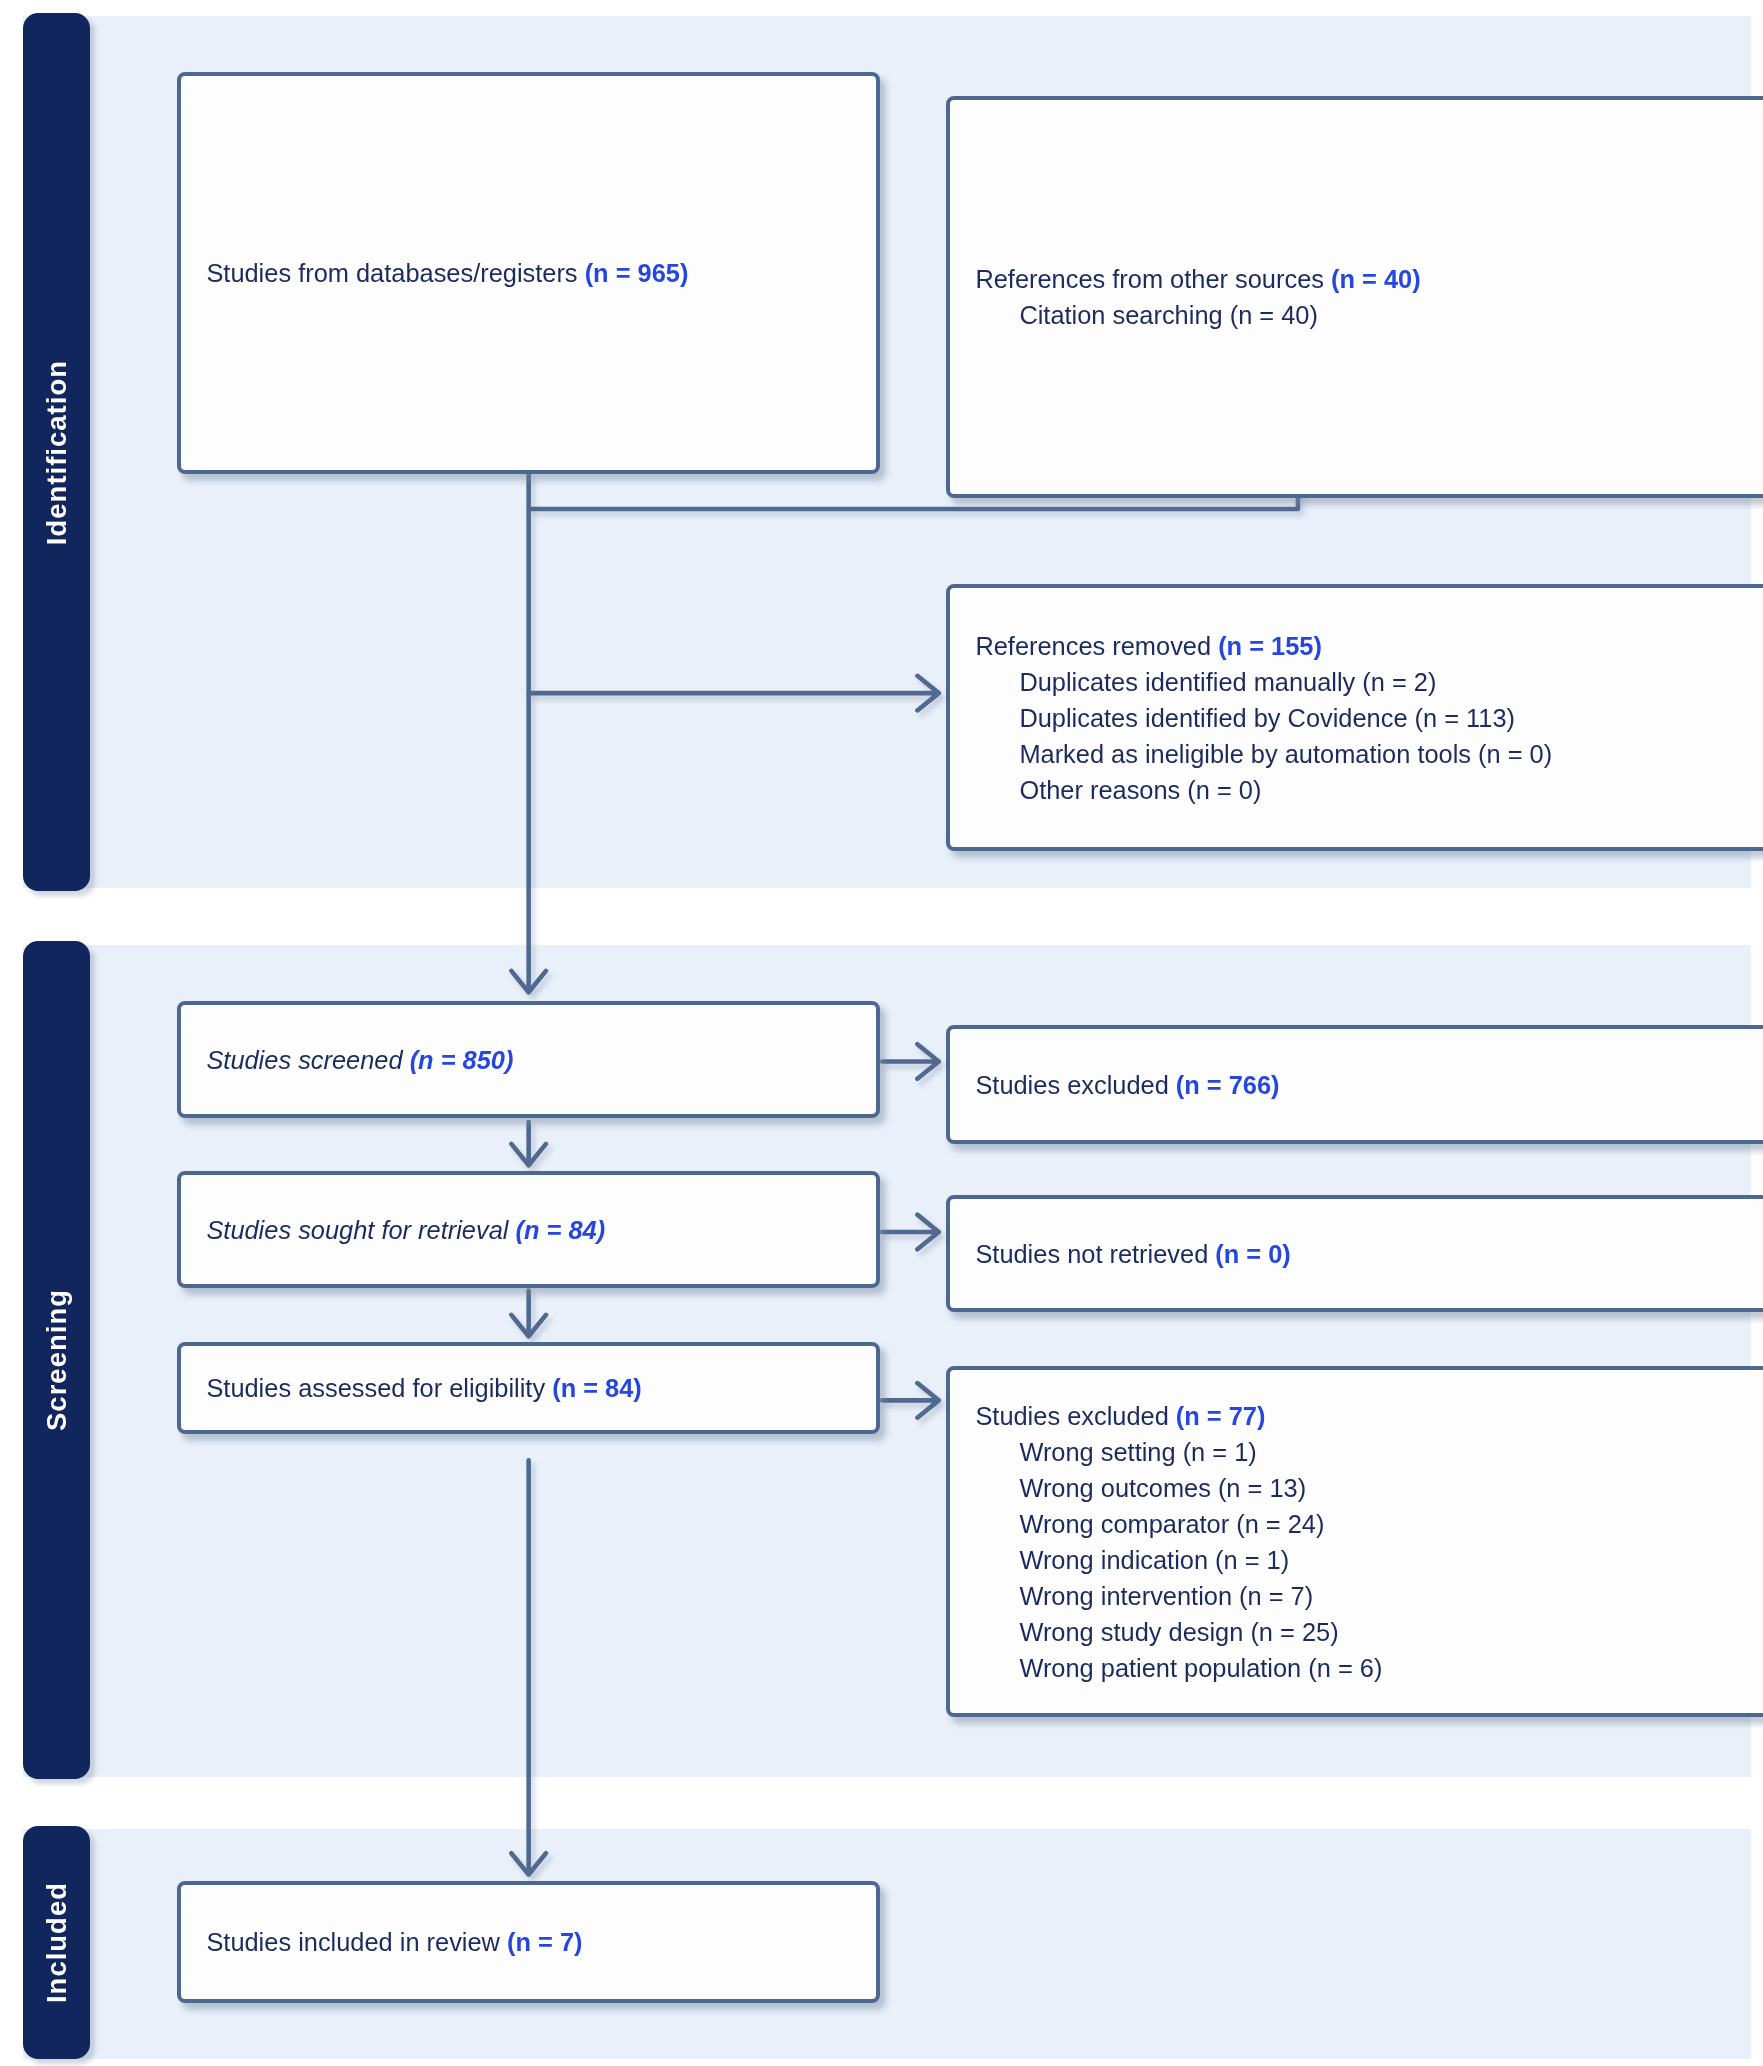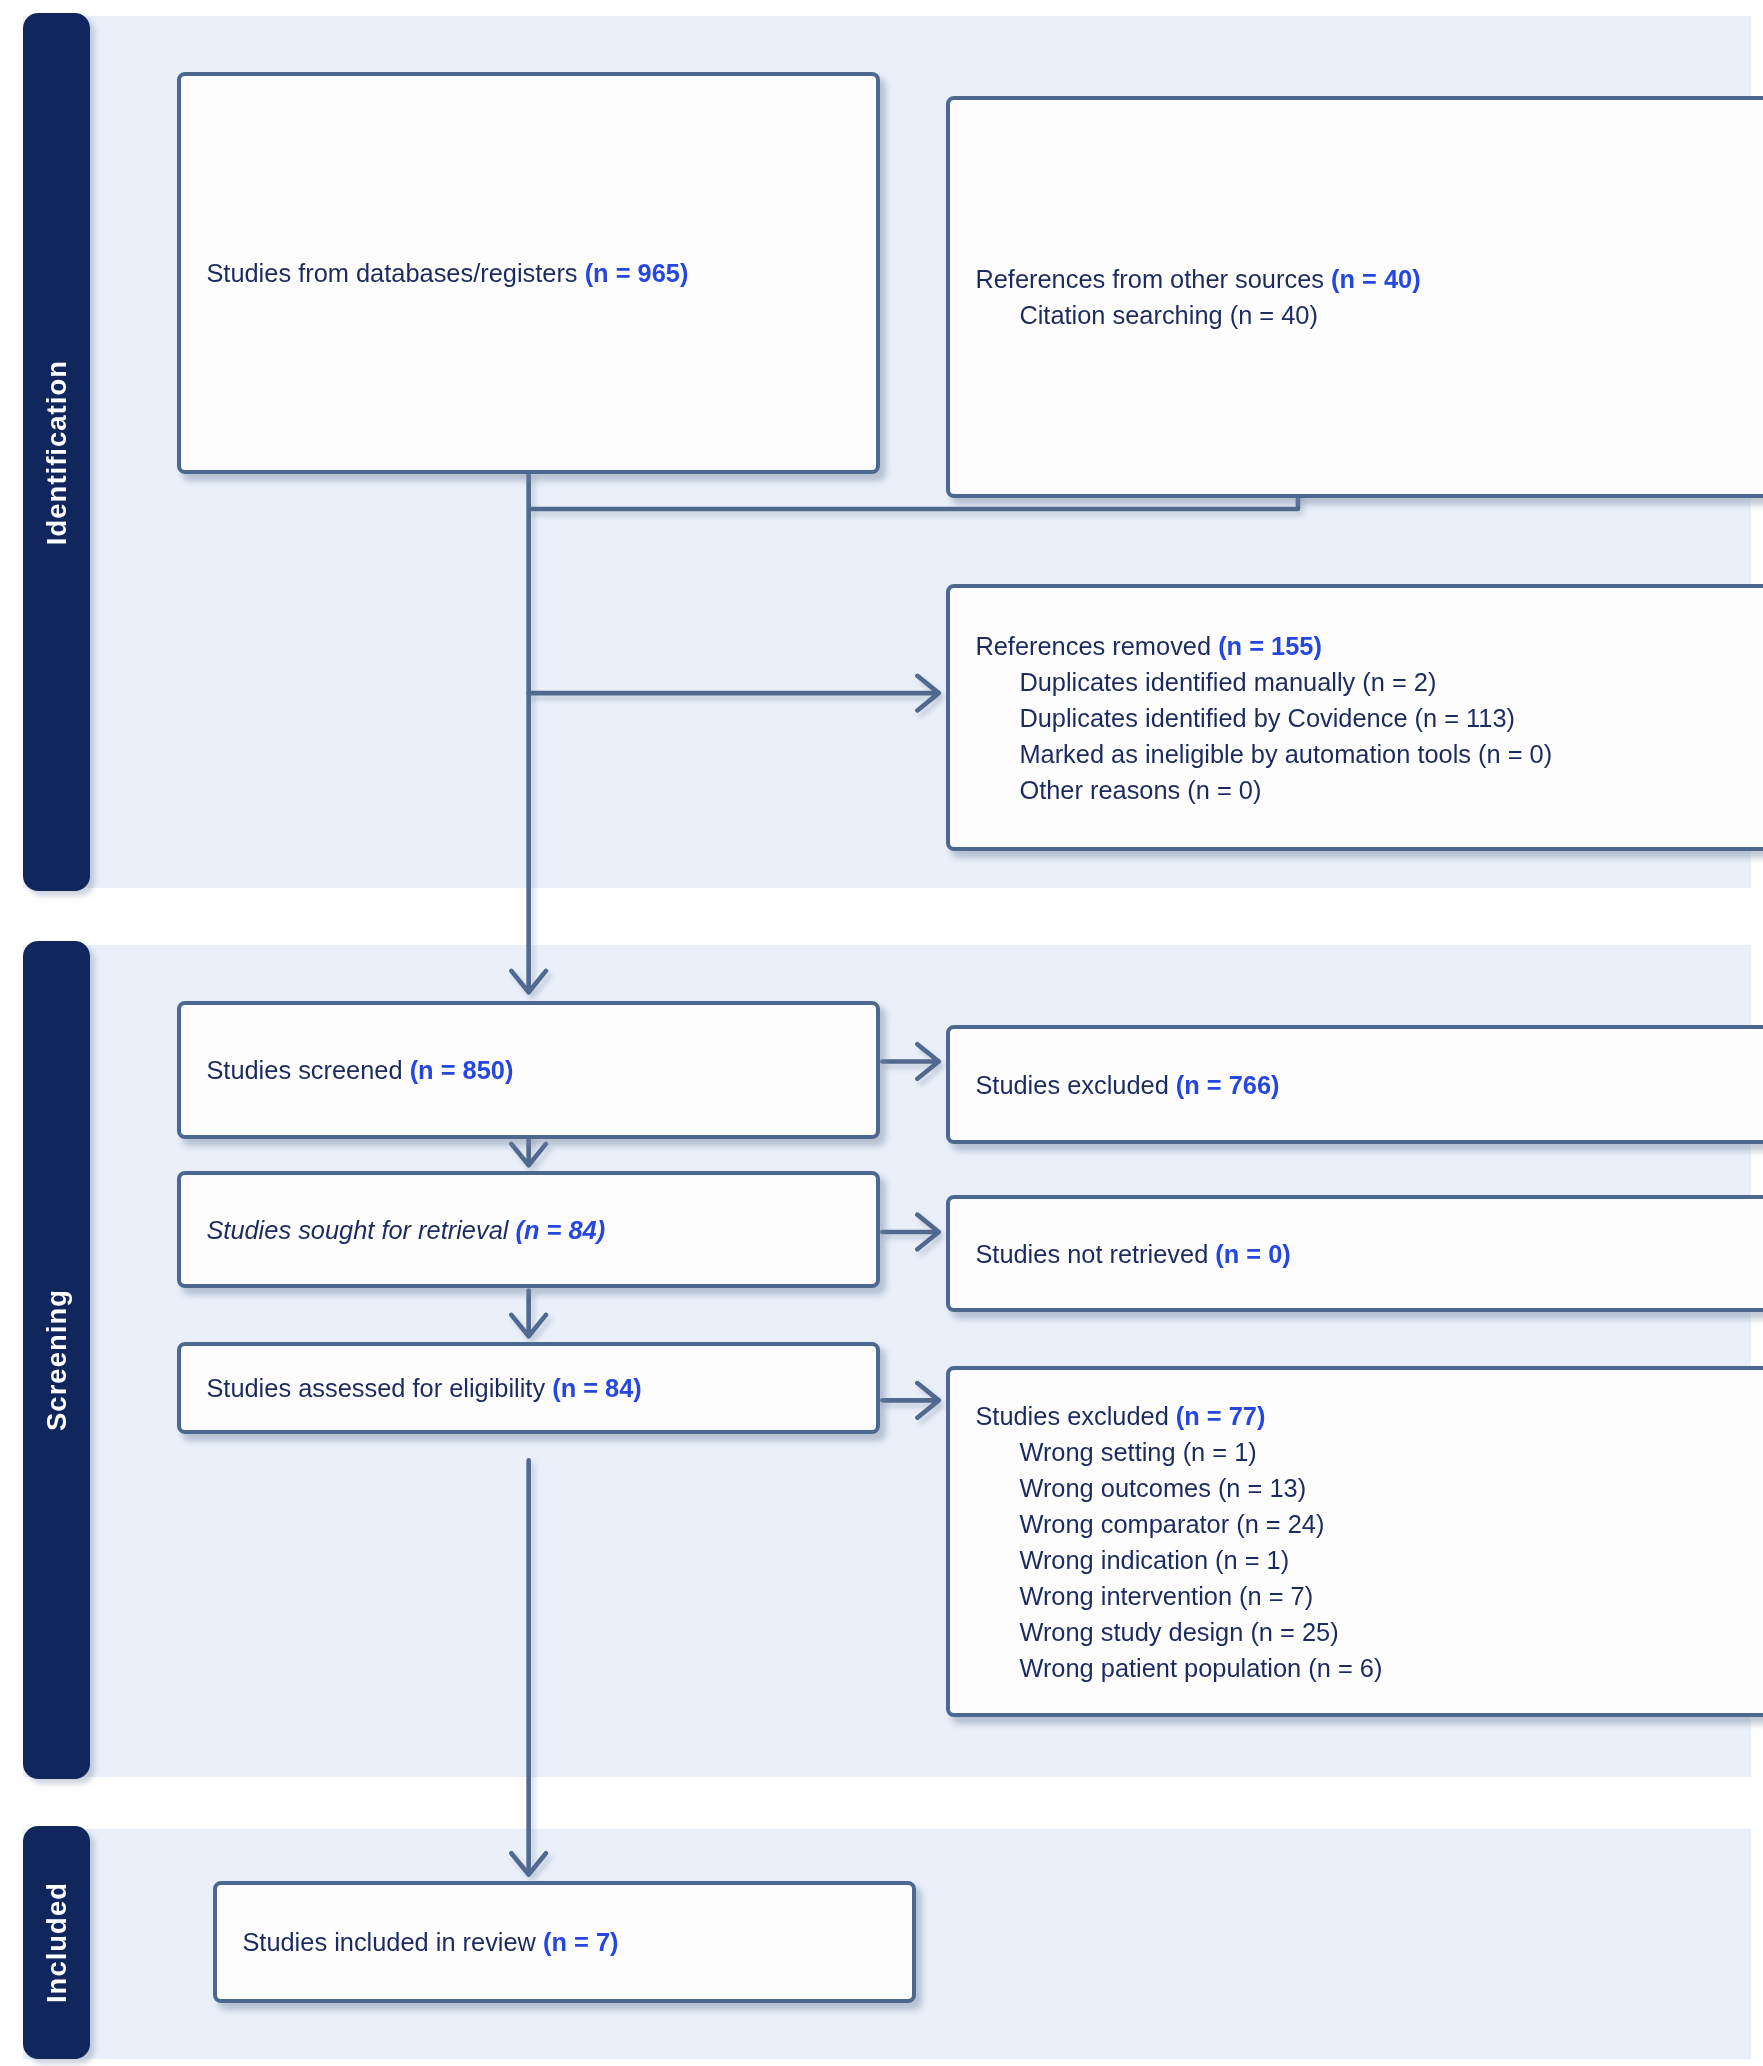--- a/index.html
+++ b/index.html
@@ -53,27 +53,27 @@
     display:flex;
     flex-direction:column;
     justify-content:center;
     padding:10.2px 18.3px 10.2px 25.4px;
   }
   .col-left{left:177px;width:703px;}
   .col-right{left:946px;width:843px;margin-top:24px;}
   .box.b-databases{top:72px;height:402px;}
   .box.b-other{top:72px;height:402px;}
   .box.b-removed{top:560px;height:267px;}
-  .box.b-screened{top:1001px;height:138px;}
+  .box.b-screened{top:1001px;height:117px;font-style:italic;}
   .box.b-excl766{top:1001px;height:119px;}
   .box.b-sought{top:1171px;height:117px;font-style:italic;}
   .box.b-notret{top:1171px;height:117px;}
   .box.b-assessed{top:1342px;height:92px;}
   .box.b-excl77{top:1342px;height:351px;}
-  .box.b-included{top:1881px;height:122px;margin-left:36px;}
+  .box.b-included{top:1881px;height:122px;}
   .line{
     font-size:25.4px;
     line-height:36px;
     color:#1c2b5e;
     white-space:nowrap;
   }
   .sub{padding-left:44px;}
   .count{font-weight:bold;color:#2547df;}
   svg.arrows{
     position:absolute;

